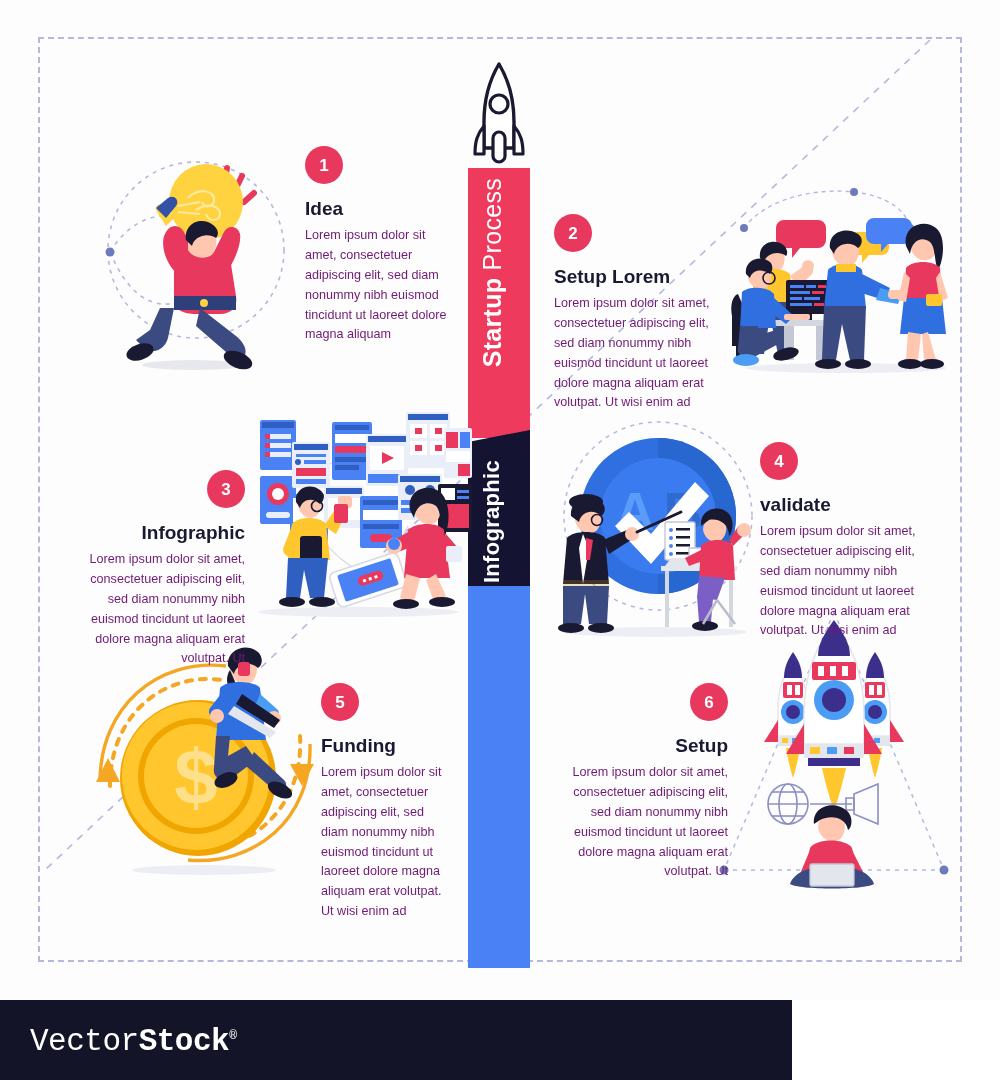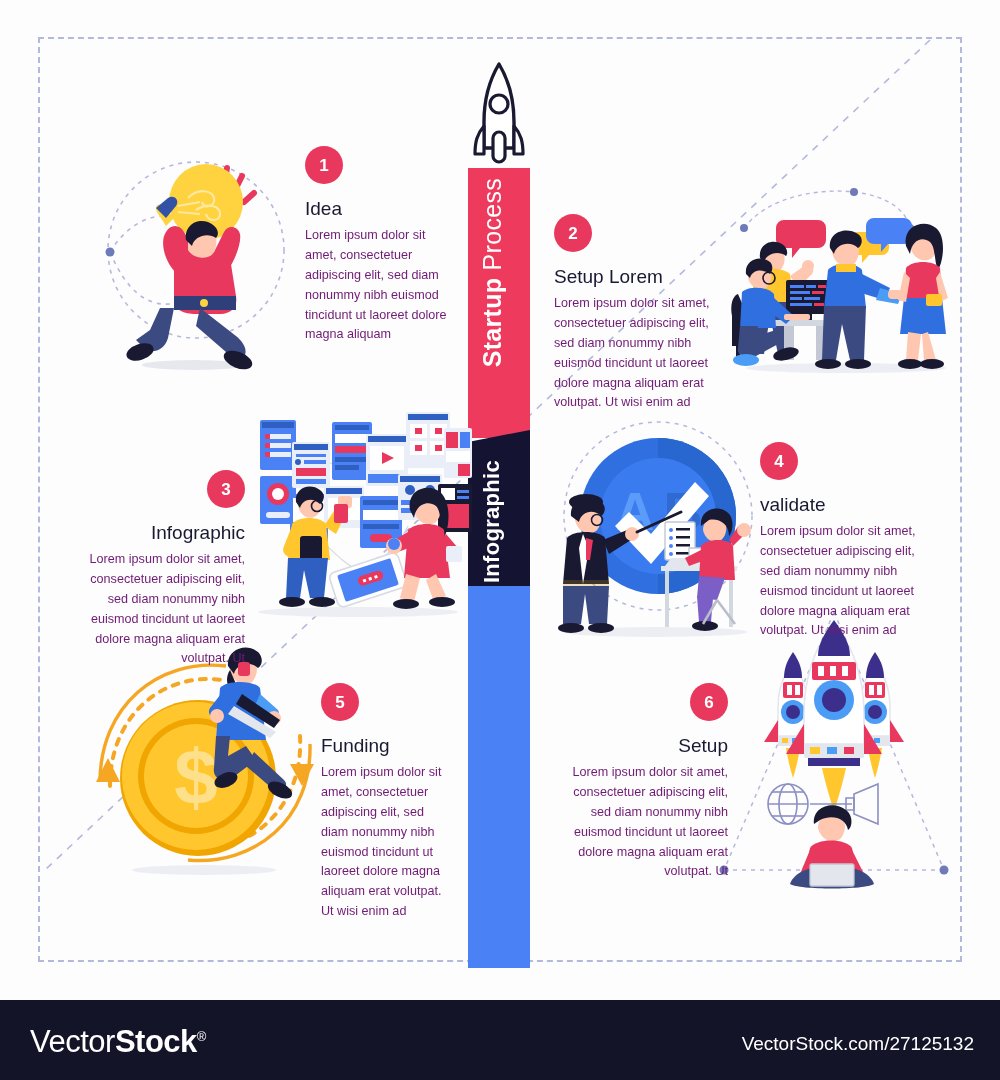--- a/index.html
+++ b/index.html
@@ -79,21 +79,21 @@
   
   .step { position: absolute; }
   .badge {
     width: 38px; height: 38px; border-radius: 50%;
     background: #e8385e;
     color: #fff; font-size: 17px; font-weight: 700;
     display: flex; align-items: center; justify-content: center;
     line-height: 1;
   }
   .step-title {
-    font-size: 19px; font-weight: 400;
+    font-size: 19px; font-weight: 700;
     color: #191932;
     margin-top: 14px;
   }
   .step-body {
     font-size: 12.6px;
     line-height: 1.58;
     color: #701a75;
     margin-top: 6px;
   }
   .align-right { text-align: right; }
@@ -113,22 +113,23 @@
   #illus-team    { left: 728px; top: 184px; width: 235px; height: 195px; }
   #illus-proto   { left: 248px; top: 398px; width: 228px; height: 225px; }
   #illus-valid   { left: 553px; top: 408px; width: 205px; height: 235px; }
   #illus-fund    { left: 88px;  top: 636px; width: 235px; height: 246px; }
   #illus-launch  { left: 706px; top: 608px; width: 255px; height: 285px; }
 
   
   .footer {
     position: absolute;
     left: 0; top: 1000px;
-    width: 1000px; height: 80px;
+    width: 792px; height: 80px;
     background: #141429;
+    font-family: Liberation Mono, monospace;
   }
   .wm-logo {
     position: absolute;
     left: 30px; top: 24px;
     font-size: 31px;
     color: #ffffff;
     letter-spacing: -.5px;
     white-space: nowrap;
   }
   .wm-logo .thin { font-weight: 400; }
@@ -634,14 +635,13 @@
   <div class="step align-right" id="step-6">
     <div class="badge">6</div>
     <div class="step-title">Setup</div>
     <div class="step-body">Lorem ipsum dolor sit amet, consectetuer adipiscing elit, sed diam nonummy nibh euismod tincidunt ut laoreet dolore magna aliquam erat volutpat. Ut</div>
   </div>
 
 </div>
 
 <div class="footer">
   <div class="wm-logo"><span class="thin">Vector</span><span class="bold">Stock</span><span class="reg">®</span></div>
-  <div class="wm-url">VectorStock.com/27125132</div>
 </div>
 
 </body></html>

